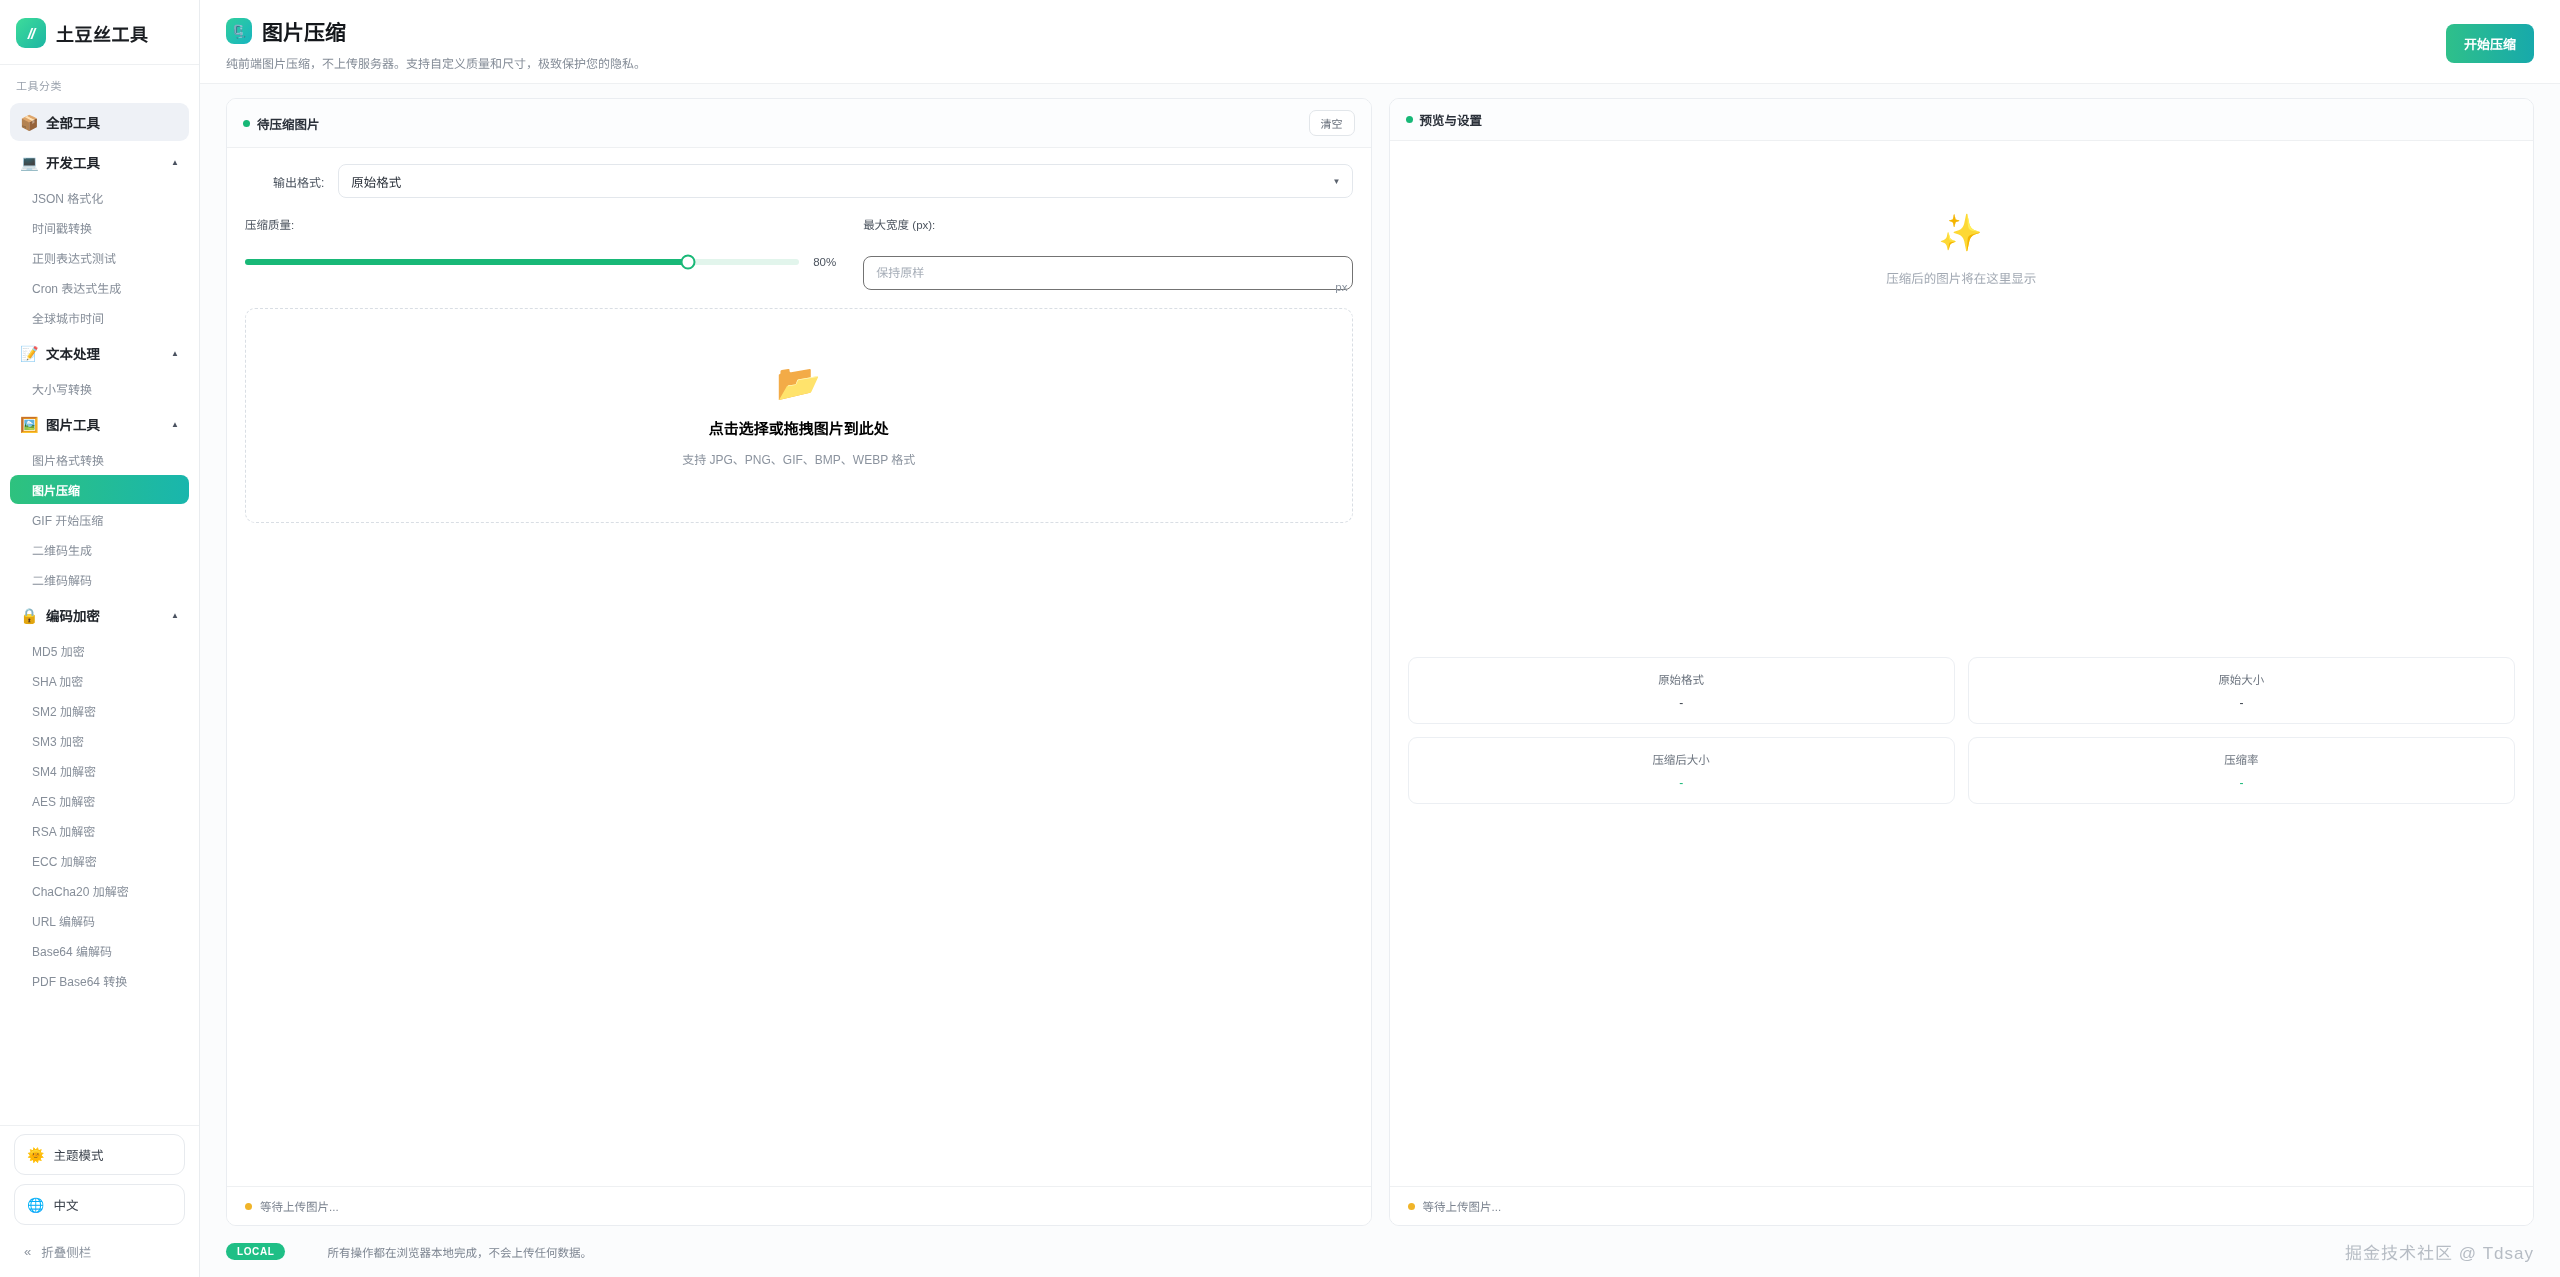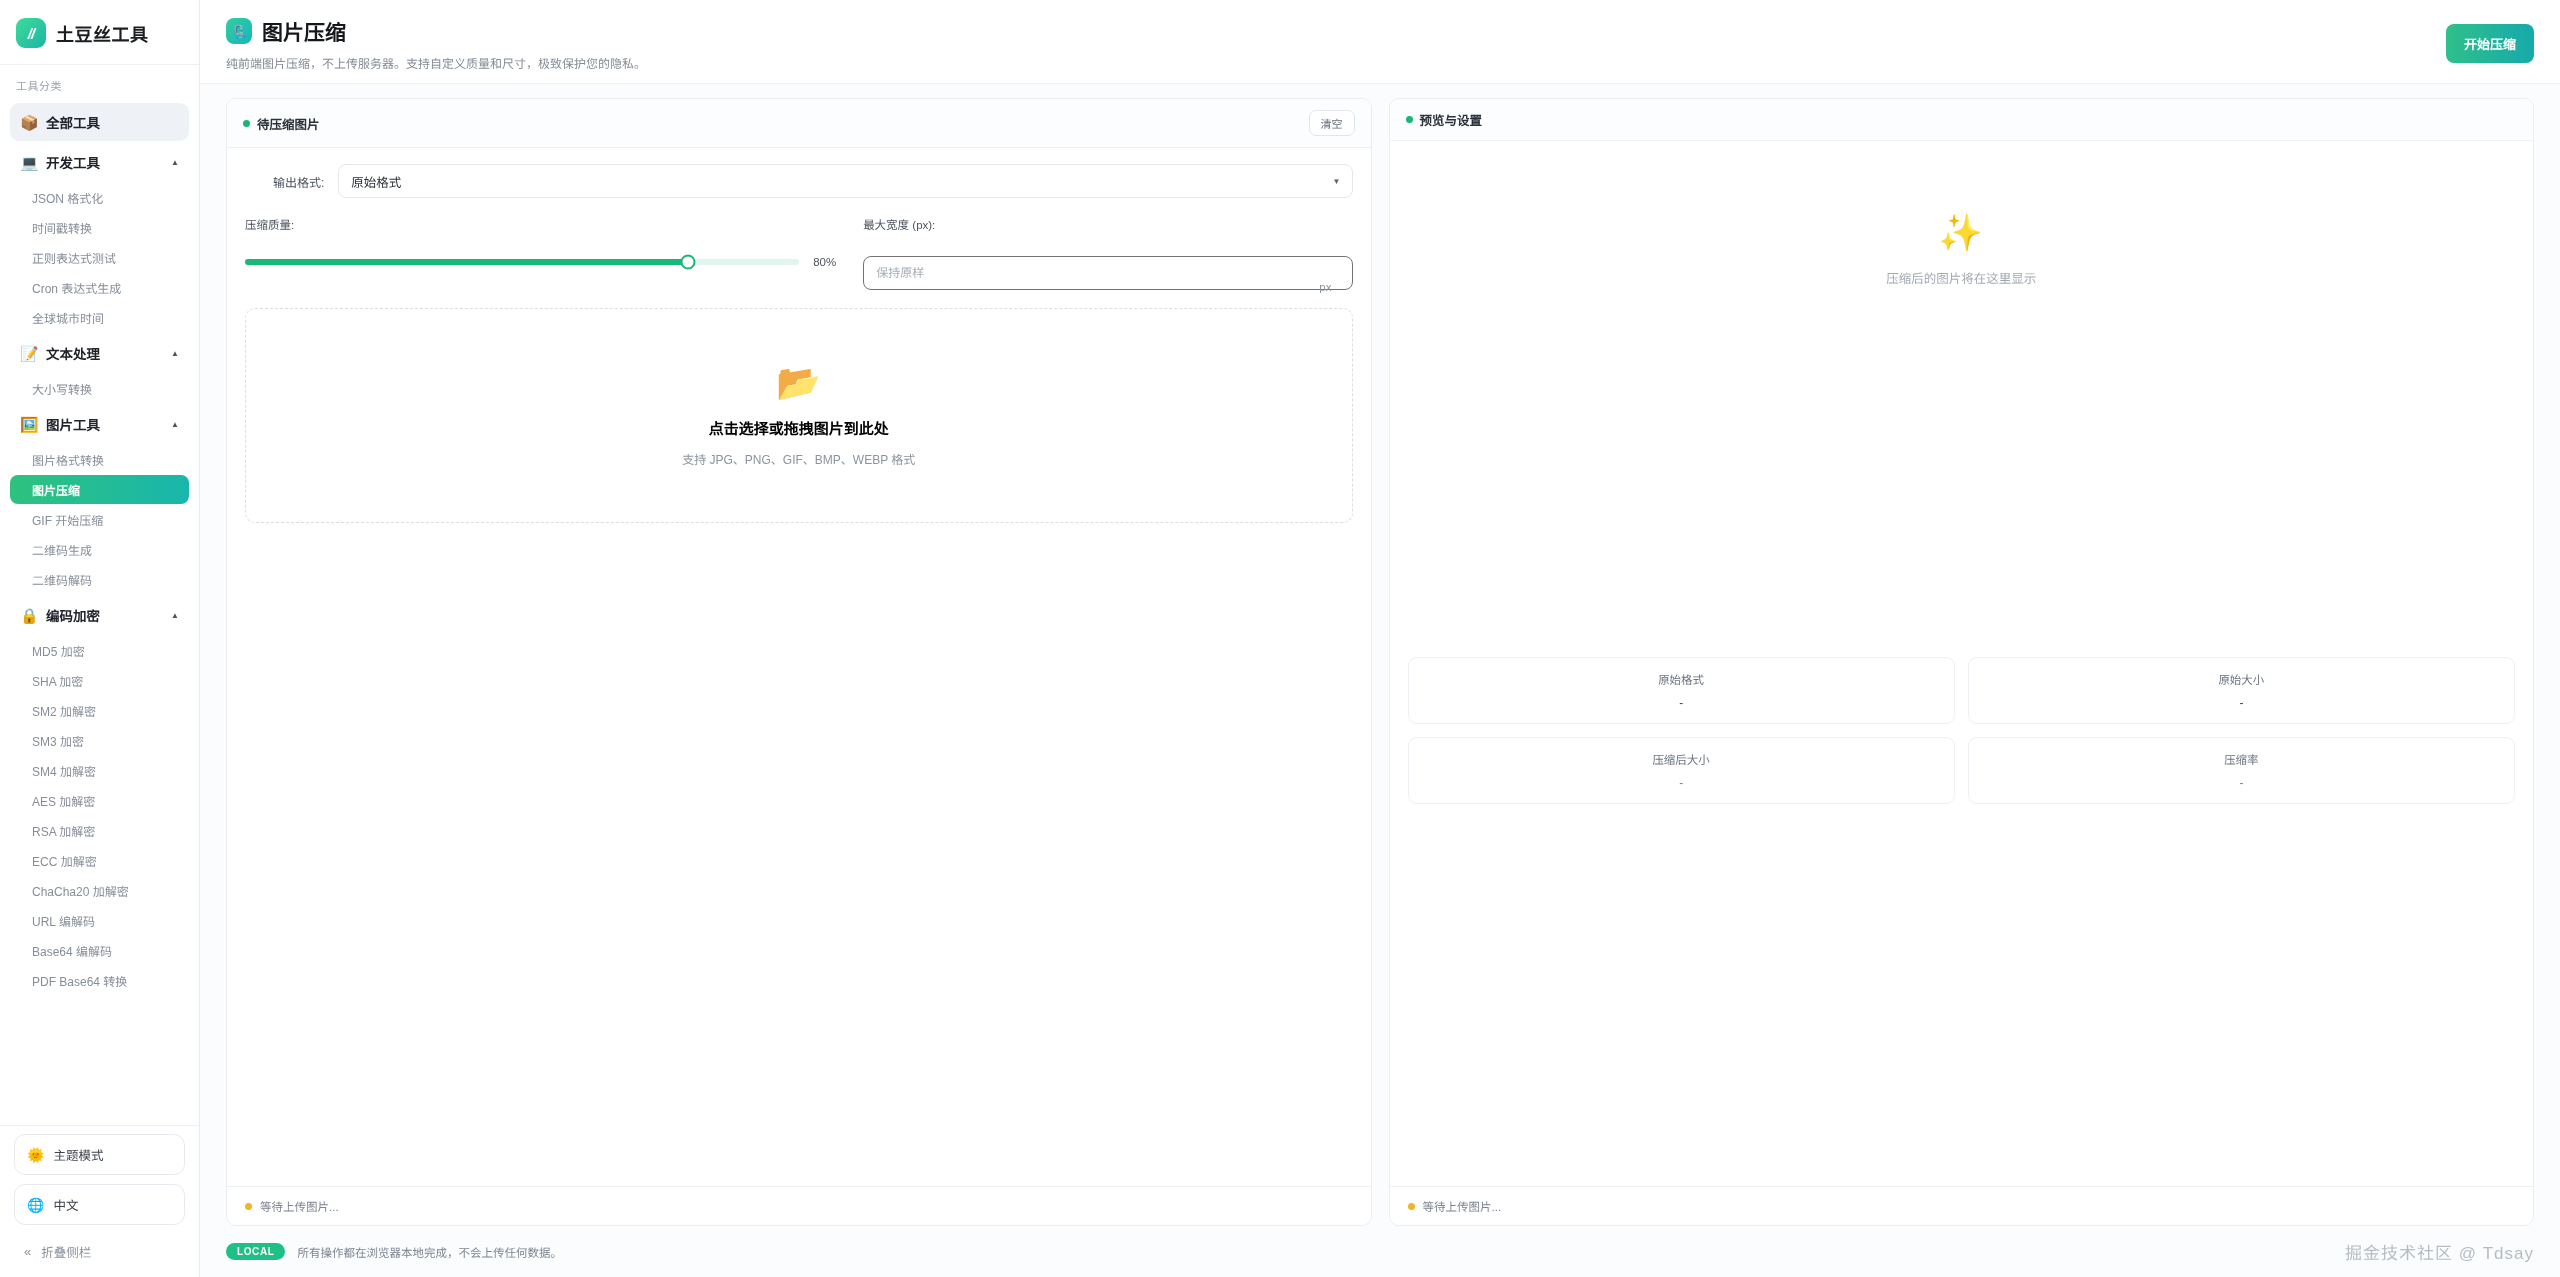--- a/index.html
+++ b/index.html
@@ -156,21 +156,21 @@
   .width-input-wrap {
     position: relative; border: 1px solid #737373; border-radius: 8px;
     height: 34px; display: flex; align-items: center; background: #fff;
   }
   .width-input {
     flex: 1 1 auto; border: none; outline: none; background: transparent;
     font-size: 12px; color: #2b313a; padding: 0 34px 0 12px;
     font-family: inherit; height: 100%;
   }
   .width-input::placeholder { color: #a7aeb8; }
-  .width-suffix { position: absolute; right: 20px; font-size: 11.5px; color: #8b939e; margin-top: 28px; }
+  .width-suffix { position: absolute; right: 4px; font-size: 11.5px; color: #8b939e; margin-top: 28px; }
 
   .dropzone {
     margin-top: 18px;
     border: 1.5px dashed #d9dee4; border-radius: 10px;
     height: 215px; flex: 0 0 215px;
     display: flex; flex-direction: column; align-items: center; justify-content: center;
     cursor: pointer; background: #ffffff;
   }
   .dz-icon { font-size: 36px; line-height: 1; margin-bottom: 16px; }
   .dz-main { font-size: 15px; font-weight: 700; color: #000000; margin-bottom: 12px; }
@@ -198,21 +198,21 @@
   .panel-status {
     border-top: 1px solid #eef0f2; padding: 11px 18px;
     display: flex; align-items: center; background: #ffffff;
     flex: 0 0 auto;
   }
   .dot-amber { width: 7px; height: 7px; border-radius: 50%; background: #f0b429; margin-right: 8px; flex: 0 0 7px; }
   .status-text { font-size: 11.5px; color: #7d8591; }
 
   .page-foot {
     flex: 0 0 auto; display: flex; align-items: center;
-    padding: 13px 26px 13px 26px; background: #fbfcfd;
+    padding: 13px 26px 13px 26px; background: #fbfcfd; gap: 30px;
   }
   .local-badge {
     background: #1fbf86; color: #fff; font-size: 10px; font-weight: 700;
     border-radius: 10px; padding: 3px 11px; letter-spacing: .6px; margin-right: 12px;
   }
   .foot-text { font-size: 11.5px; color: #7d8591; }
   .watermark {
     margin-left: auto; font-size: 17px; color: #b6bcc4; letter-spacing: 1px;
   }
 </style>

